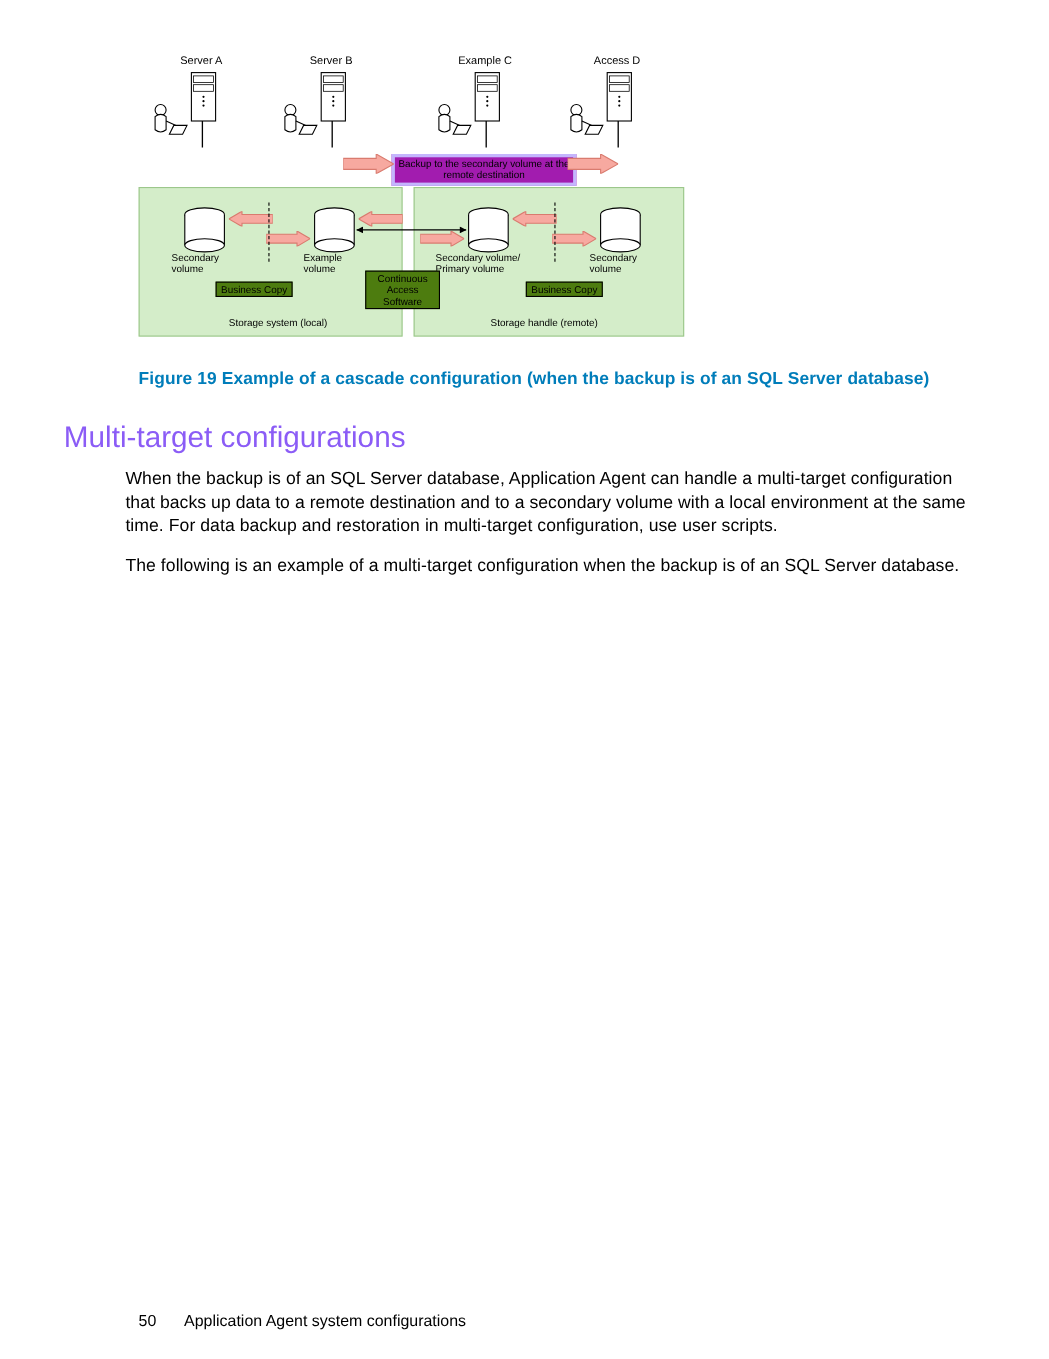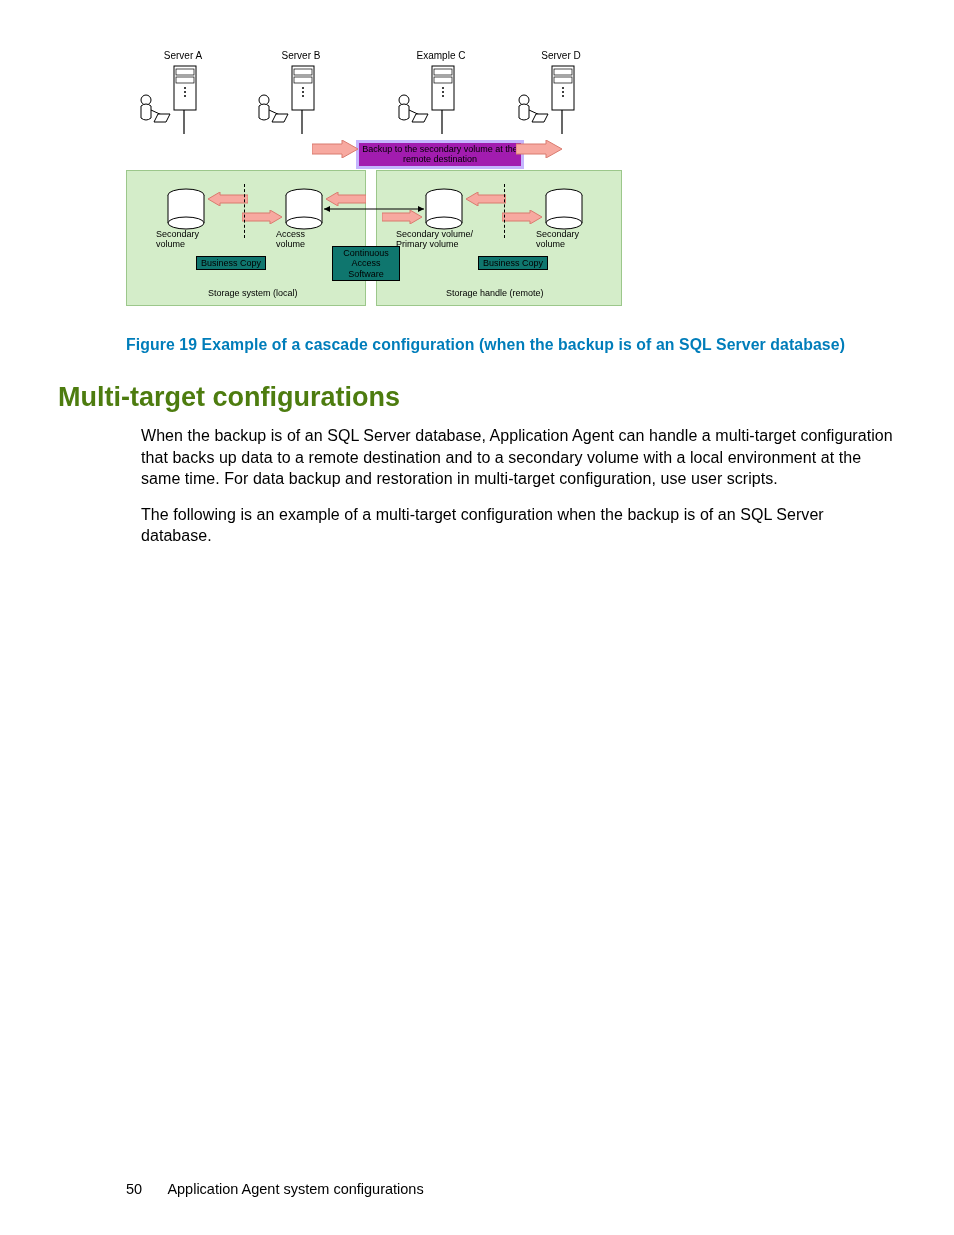--- a/index.html
+++ b/index.html
@@ -24,37 +24,37 @@
     margin-bottom: 8px;
   }
   .caption {
     color: #007dba;
     font-weight: bold;
     font-size: 15.8px;
     margin: 24px 0 28px 68px;
     letter-spacing: 0.1px;
   }
   h2.section-heading {
-    color: #4d7c0f;
-    font-weight: 700;
+    color: #8b5cf6;
+    font-weight: 400;
     font-size: 27px;
     margin: 26px 0 12px 0;
     letter-spacing: 0px;
   }
   p.body {
     font-size: 16px;
     line-height: 1.35;
-    margin: 0 0 14px 83px;
+    margin: 0 0 14px 56px;
     max-width: 770px;
     letter-spacing: 0.05px;
   }
   .footer {
     position: absolute;
     left: 126px;
-    bottom: 38px;
+    bottom: 26px;
     font-size: 14.5px;
   }
   .footer .pg {
     margin-right: 22px;
   }
 
   
   .diagram {
     position: relative;
     width: 498px;
@@ -86,21 +86,21 @@
   .vol-label {
     position: absolute;
     top: 180px;
     font-size: 9px;
     text-align: left;
     line-height: 1.1;
   }
   .box-label {
     position: absolute;
     border: 1px solid #000;
-    background: #0f766e;
+    background: #4d7c0f;
     font-size: 9px;
     padding: 1px 4px;
     text-align: center;
     line-height: 1.15;
   }
   .storage-label {
     position: absolute;
     top: 238px;
     font-size: 9px;
   }
@@ -133,21 +133,21 @@
 
   <div class="diagram-wrap">
     <div class="diagram">
 
       <div class="green-box" style="left:0; width:238px;"></div>
       <div class="green-box" style="left:250px; width:244px;"></div>
 
       <div class="srv-label" style="left:22px;">Server A</div>
       <div class="srv-label" style="left:140px;">Server B</div>
       <div class="srv-label" style="left:280px;">Example C</div>
-      <div class="srv-label" style="left:400px;">Server D</div>
+      <div class="srv-label" style="left:400px;">Access D</div>
 
       <div class="srv-icon" style="left:10px;">
         <svg width="72" height="70">
           <rect x="38" y="2" width="22" height="44" fill="#fff" stroke="#000"></rect>
           <rect x="40" y="5" width="18" height="6" fill="none" stroke="#000" stroke-width="0.7"></rect>
           <rect x="40" y="13" width="18" height="6" fill="none" stroke="#000" stroke-width="0.7"></rect>
           <circle cx="49" cy="24" r="1" fill="#000"></circle>
             <circle cx="49" cy="28" r="1" fill="#000"></circle>
             <circle cx="49" cy="32" r="1" fill="#000"></circle>
           <circle cx="10" cy="36" r="5" fill="#fff" stroke="#000"></circle>
@@ -268,21 +268,21 @@
 
       <svg class="big-arrow" style="left:340px; top:142px;" width="40" height="14">
           <polygon points="40,3 12,3 12,0 0,7 12,14 12,11 40,11" fill="#f7a9a0" stroke="#d97b6f"></polygon>
         </svg>
       <svg class="big-arrow" style="left:376px; top:160px;" width="40" height="14">
           <polygon points="0,3 28,3 28,0 40,7 28,14 28,11 0,11" fill="#f7a9a0" stroke="#d97b6f"></polygon>
         </svg>
       <div class="dash-line" style="left:378px;"></div>
 
       <div class="vol-label" style="left:30px; width:60px;">Secondary volume</div>
-      <div class="vol-label" style="left:150px; width:56px;">Access volume</div>
+      <div class="vol-label" style="left:150px; width:56px;">Example volume</div>
       <div class="vol-label" style="left:270px; width:96px;">Secondary volume/ Primary volume</div>
       <div class="vol-label" style="left:410px; width:56px;">Secondary volume</div>
 
       <div class="box-label" style="left:70px; top:206px;">Business Copy</div>
       <div class="box-label" style="left:206px; top:196px; width:58px;">Continuous Access Software</div>
       <div class="box-label" style="left:352px; top:206px;">Business Copy</div>
 
       <div class="storage-label" style="left:82px;">Storage system (local)</div>
       <div class="storage-label" style="left:320px;">Storage handle (remote)</div>
 

